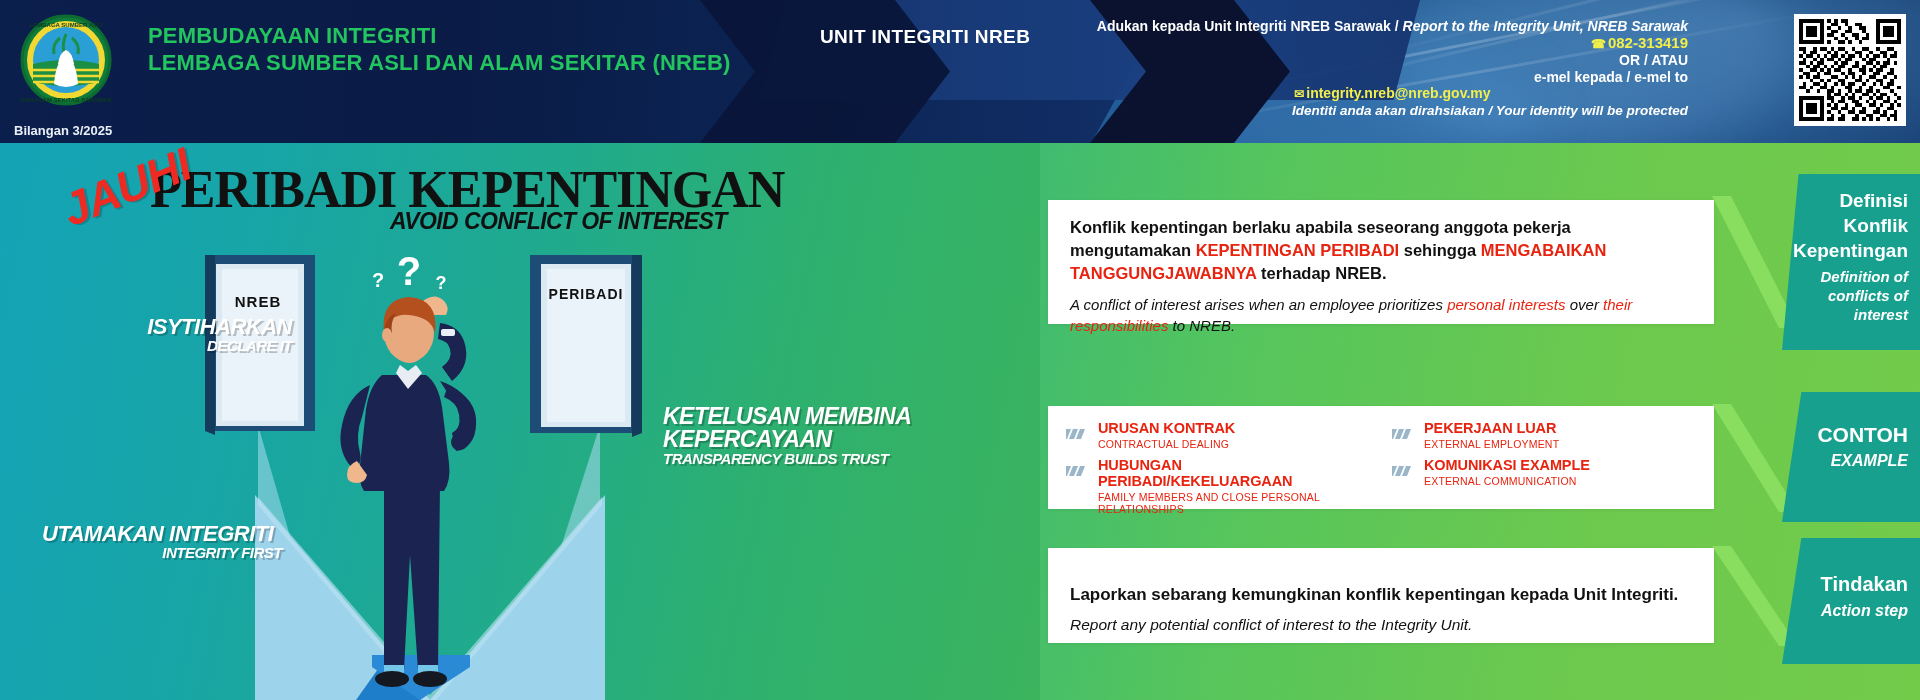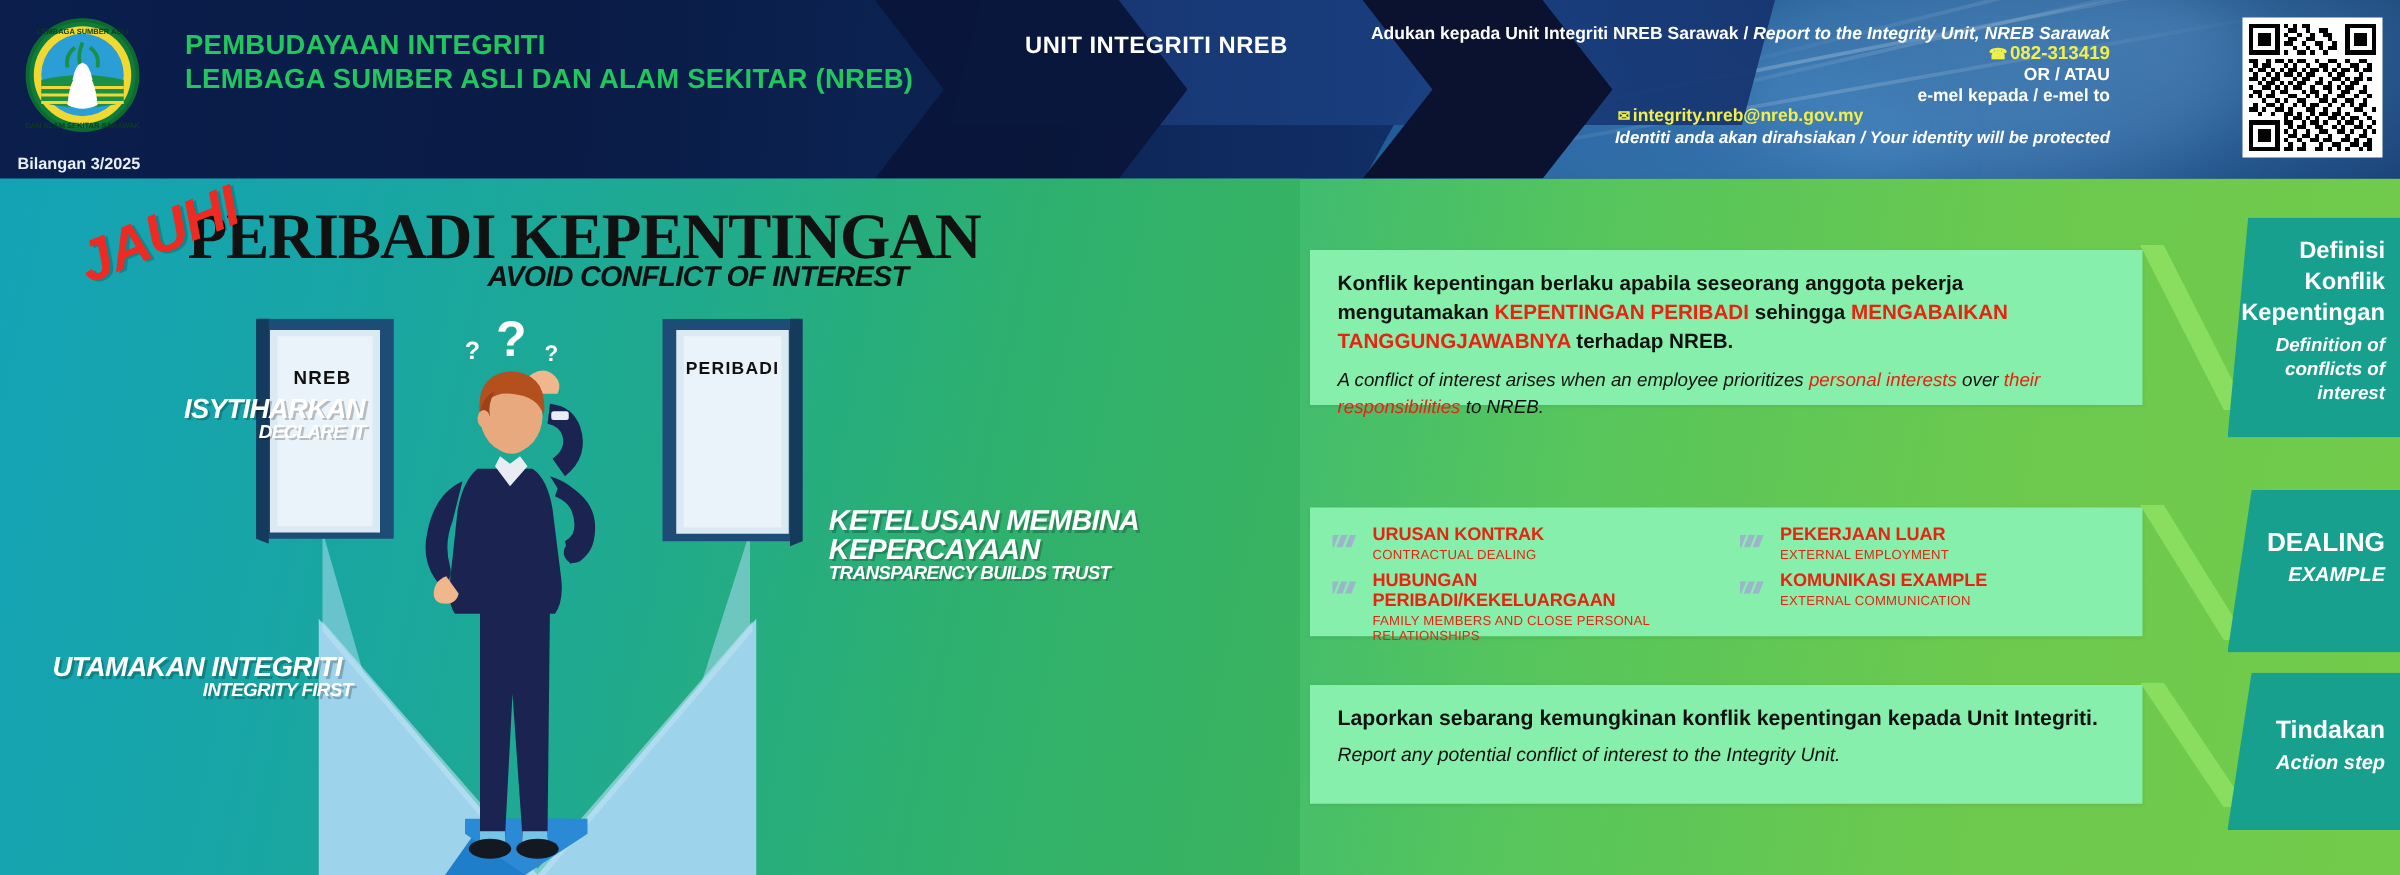--- a/index.html
+++ b/index.html
@@ -115,34 +115,34 @@
 
   .lbl-declare { left:112px; top:316px; text-align:right; width:180px; }
   .lbl-integriti { left:30px; top:523px; width:240px;margin-left:12px; }
   .lbl-trust { left:663px; top:405px; width:260px; }
   .lbl-trust .ms { font-size:23px; }
   .lbl-trust .en { font-size:15px; }
 
   
   .panel {
     position:absolute; z-index:6;
-    background:#86efac;
+    background:#ffffff;
     box-shadow:0 1px 3px rgba(0,0,0,.08);
   }
   .panel-def  { left:1048px; top:200px; width:666px; height:124px; }
   .panel-ex   { left:1048px; top:406px; width:666px; height:103px; }
   .panel-act  { left:1048px; top:548px; width:666px; height:95px; }
 
   .p-text { padding:16px 20px 0 22px; }
   .p-ms { color:#111; font-size:16.5px; font-weight:bold; line-height:23px; }
   .p-ms .red { color:#e8230f; }
   .p-en { color:#111; font-size:15px; font-style:italic; line-height:21px; margin-top:9px; }
   .p-en .red { color:#e8230f; }
 
-  .panel-act .p-text { padding-top:15px; }
+  .panel-act .p-text { padding-top:35px; }
   .panel-act .p-ms { font-size:17px; }
   .panel-act .p-en { font-size:15.5px; margin-top:8px; }
 
   
   .ex-grid { display:flex; padding:14px 14px 0 18px; gap:18px; }
   .ex-col { width:310px; }
   .ex-item { display:flex; align-items:flex-start; gap:8px; margin-bottom:7px; }
   .ex-bullet { margin-top:5px; flex:0 0 auto; }
   .ex-ms { color:#e8230f; font-size:14.5px; font-weight:bold; line-height:16px; letter-spacing:-.1px; }
   .ex-en { color:#e8230f; font-size:10.5px; letter-spacing:.2px; margin-top:2px; line-height:12px; }
@@ -635,21 +635,21 @@
           <span>
             <span class="ex-ms" style="display:block">KOMUNIKASI EXAMPLE</span>
             <span class="ex-en" style="display:block">EXTERNAL COMMUNICATION</span>
           </span>
         </div>
       </div>
     </div>
   </div>
   <div class="tag tag-ex">
     <div class="tag-inner">
-      <div class="t-ms">DEALING</div>
+      <div class="t-ms">CONTOH</div>
       <div class="t-en">EXAMPLE</div>
     </div>
   </div>
 
   <div class="panel panel-act">
     <div class="p-text">
       <div class="p-ms">Laporkan sebarang kemungkinan konflik kepentingan kepada Unit Integriti.</div>
       <div class="p-en">Report any potential conflict of interest to the Integrity Unit.</div>
     </div>
   </div>

